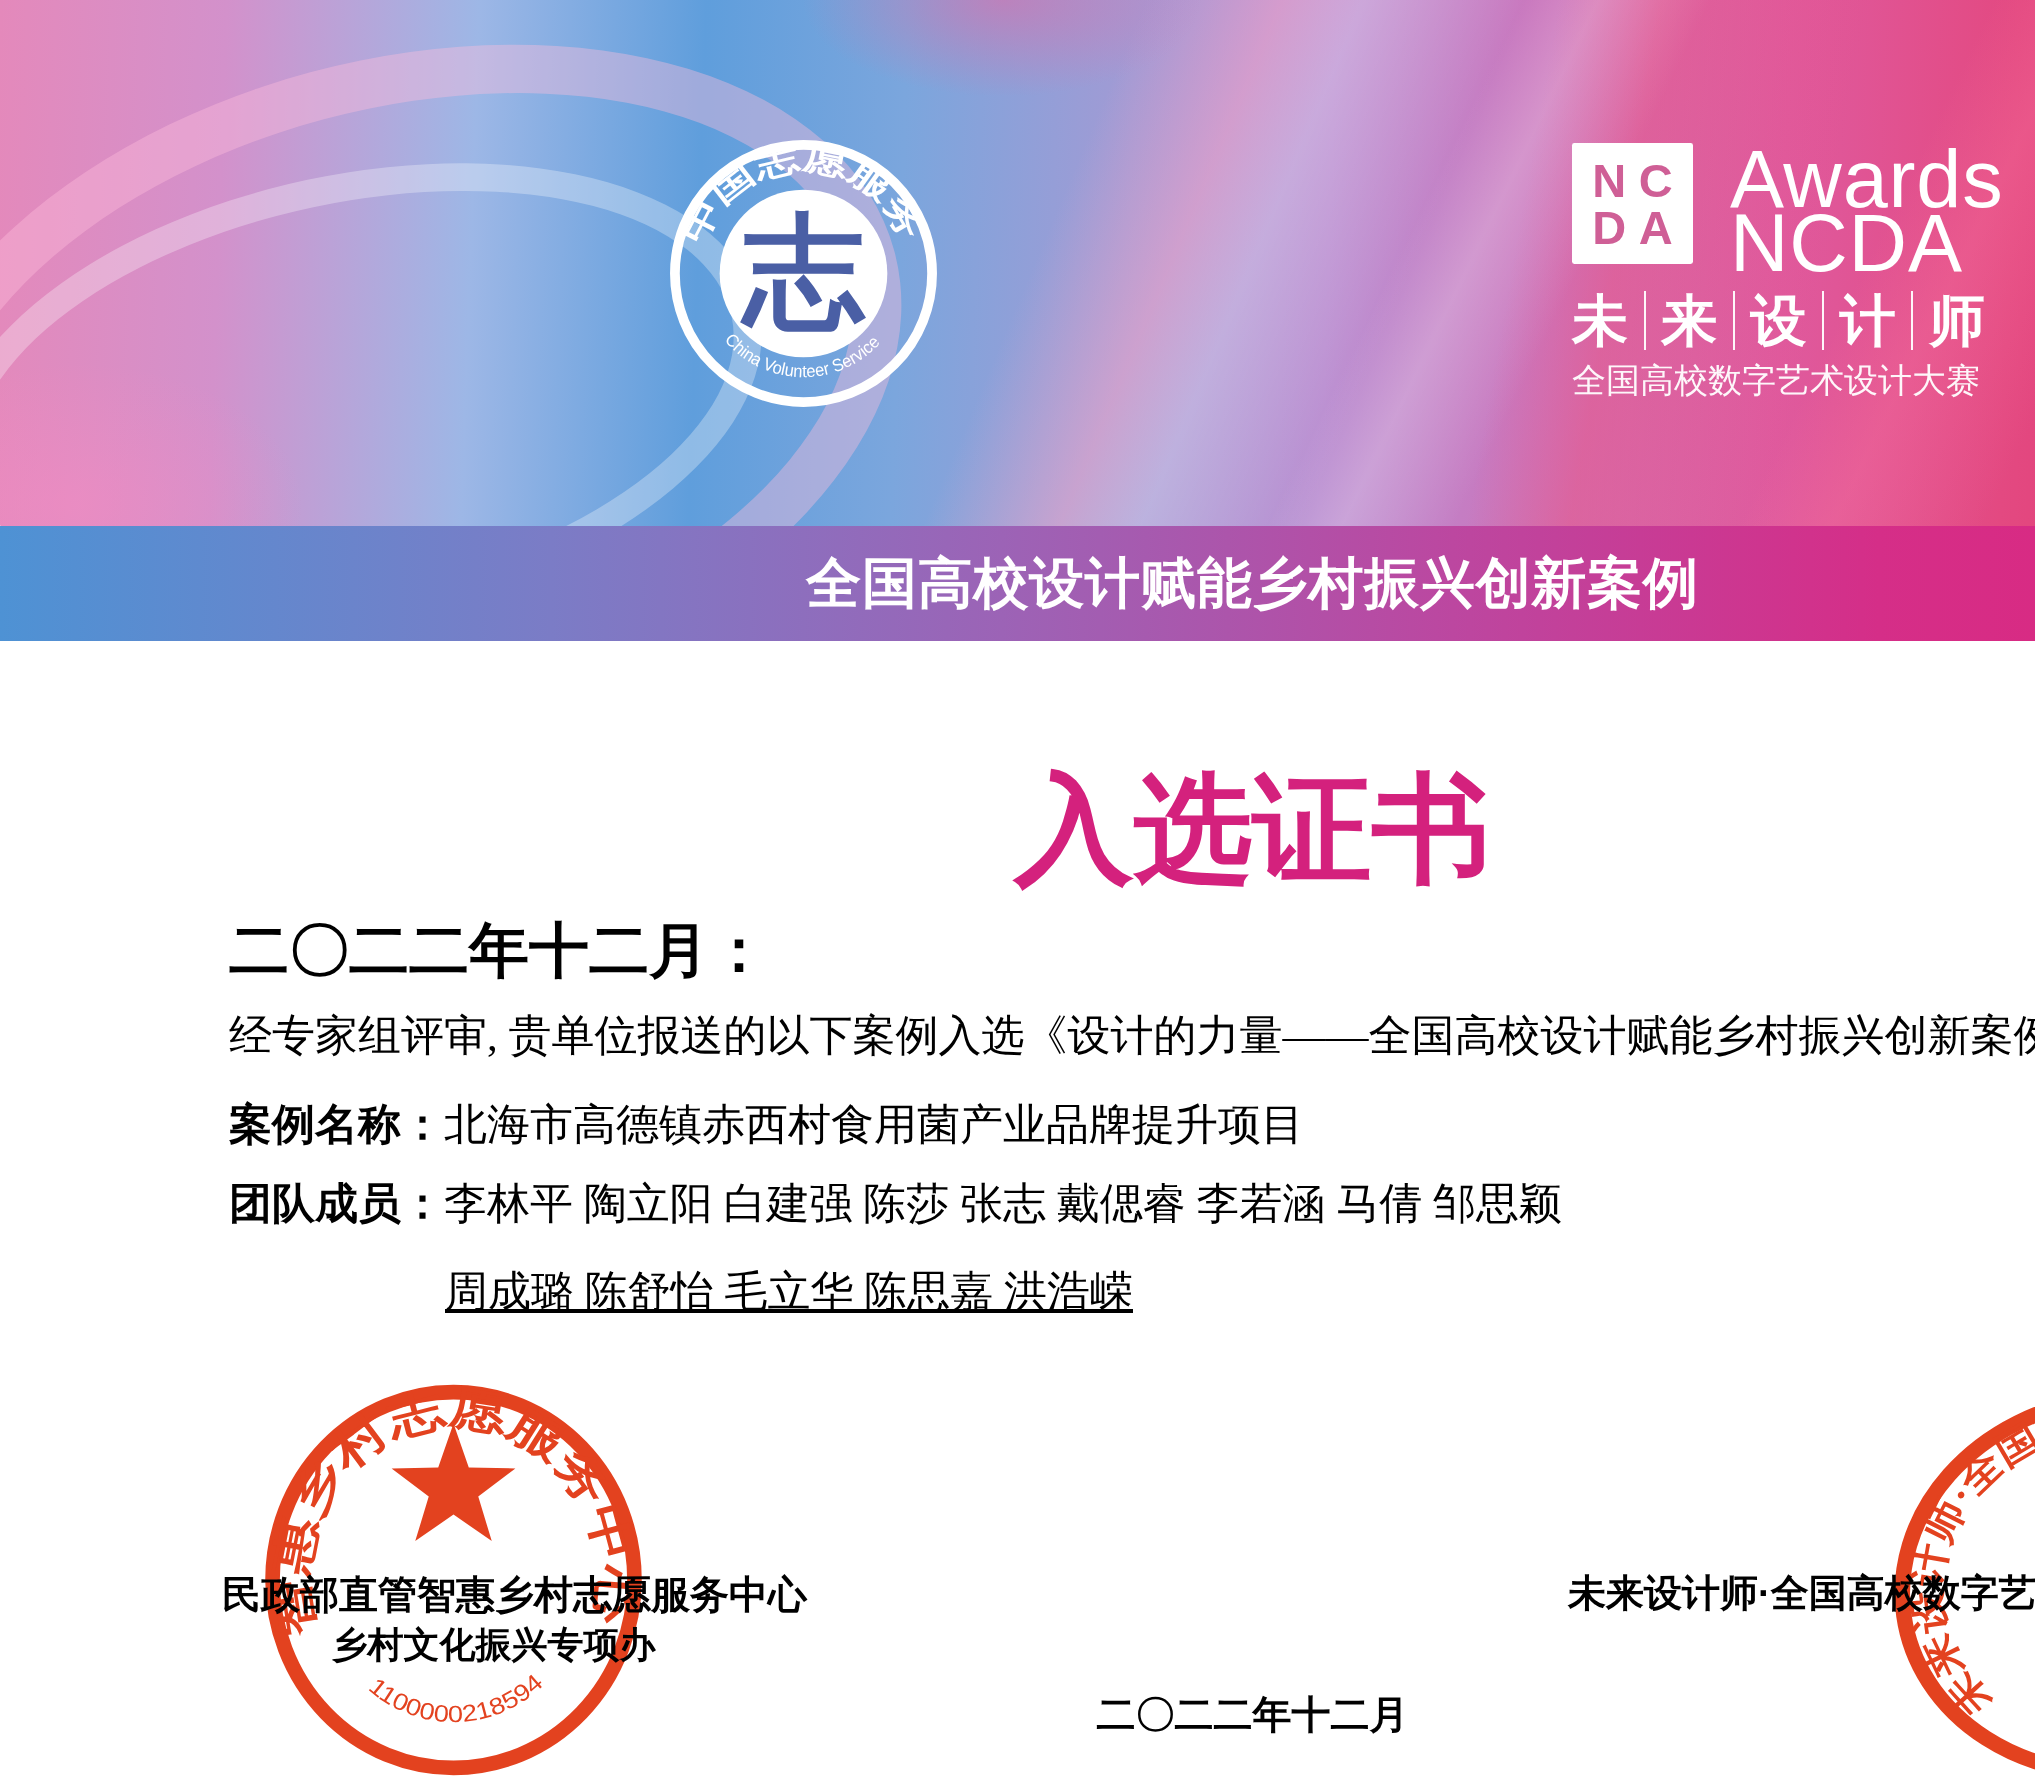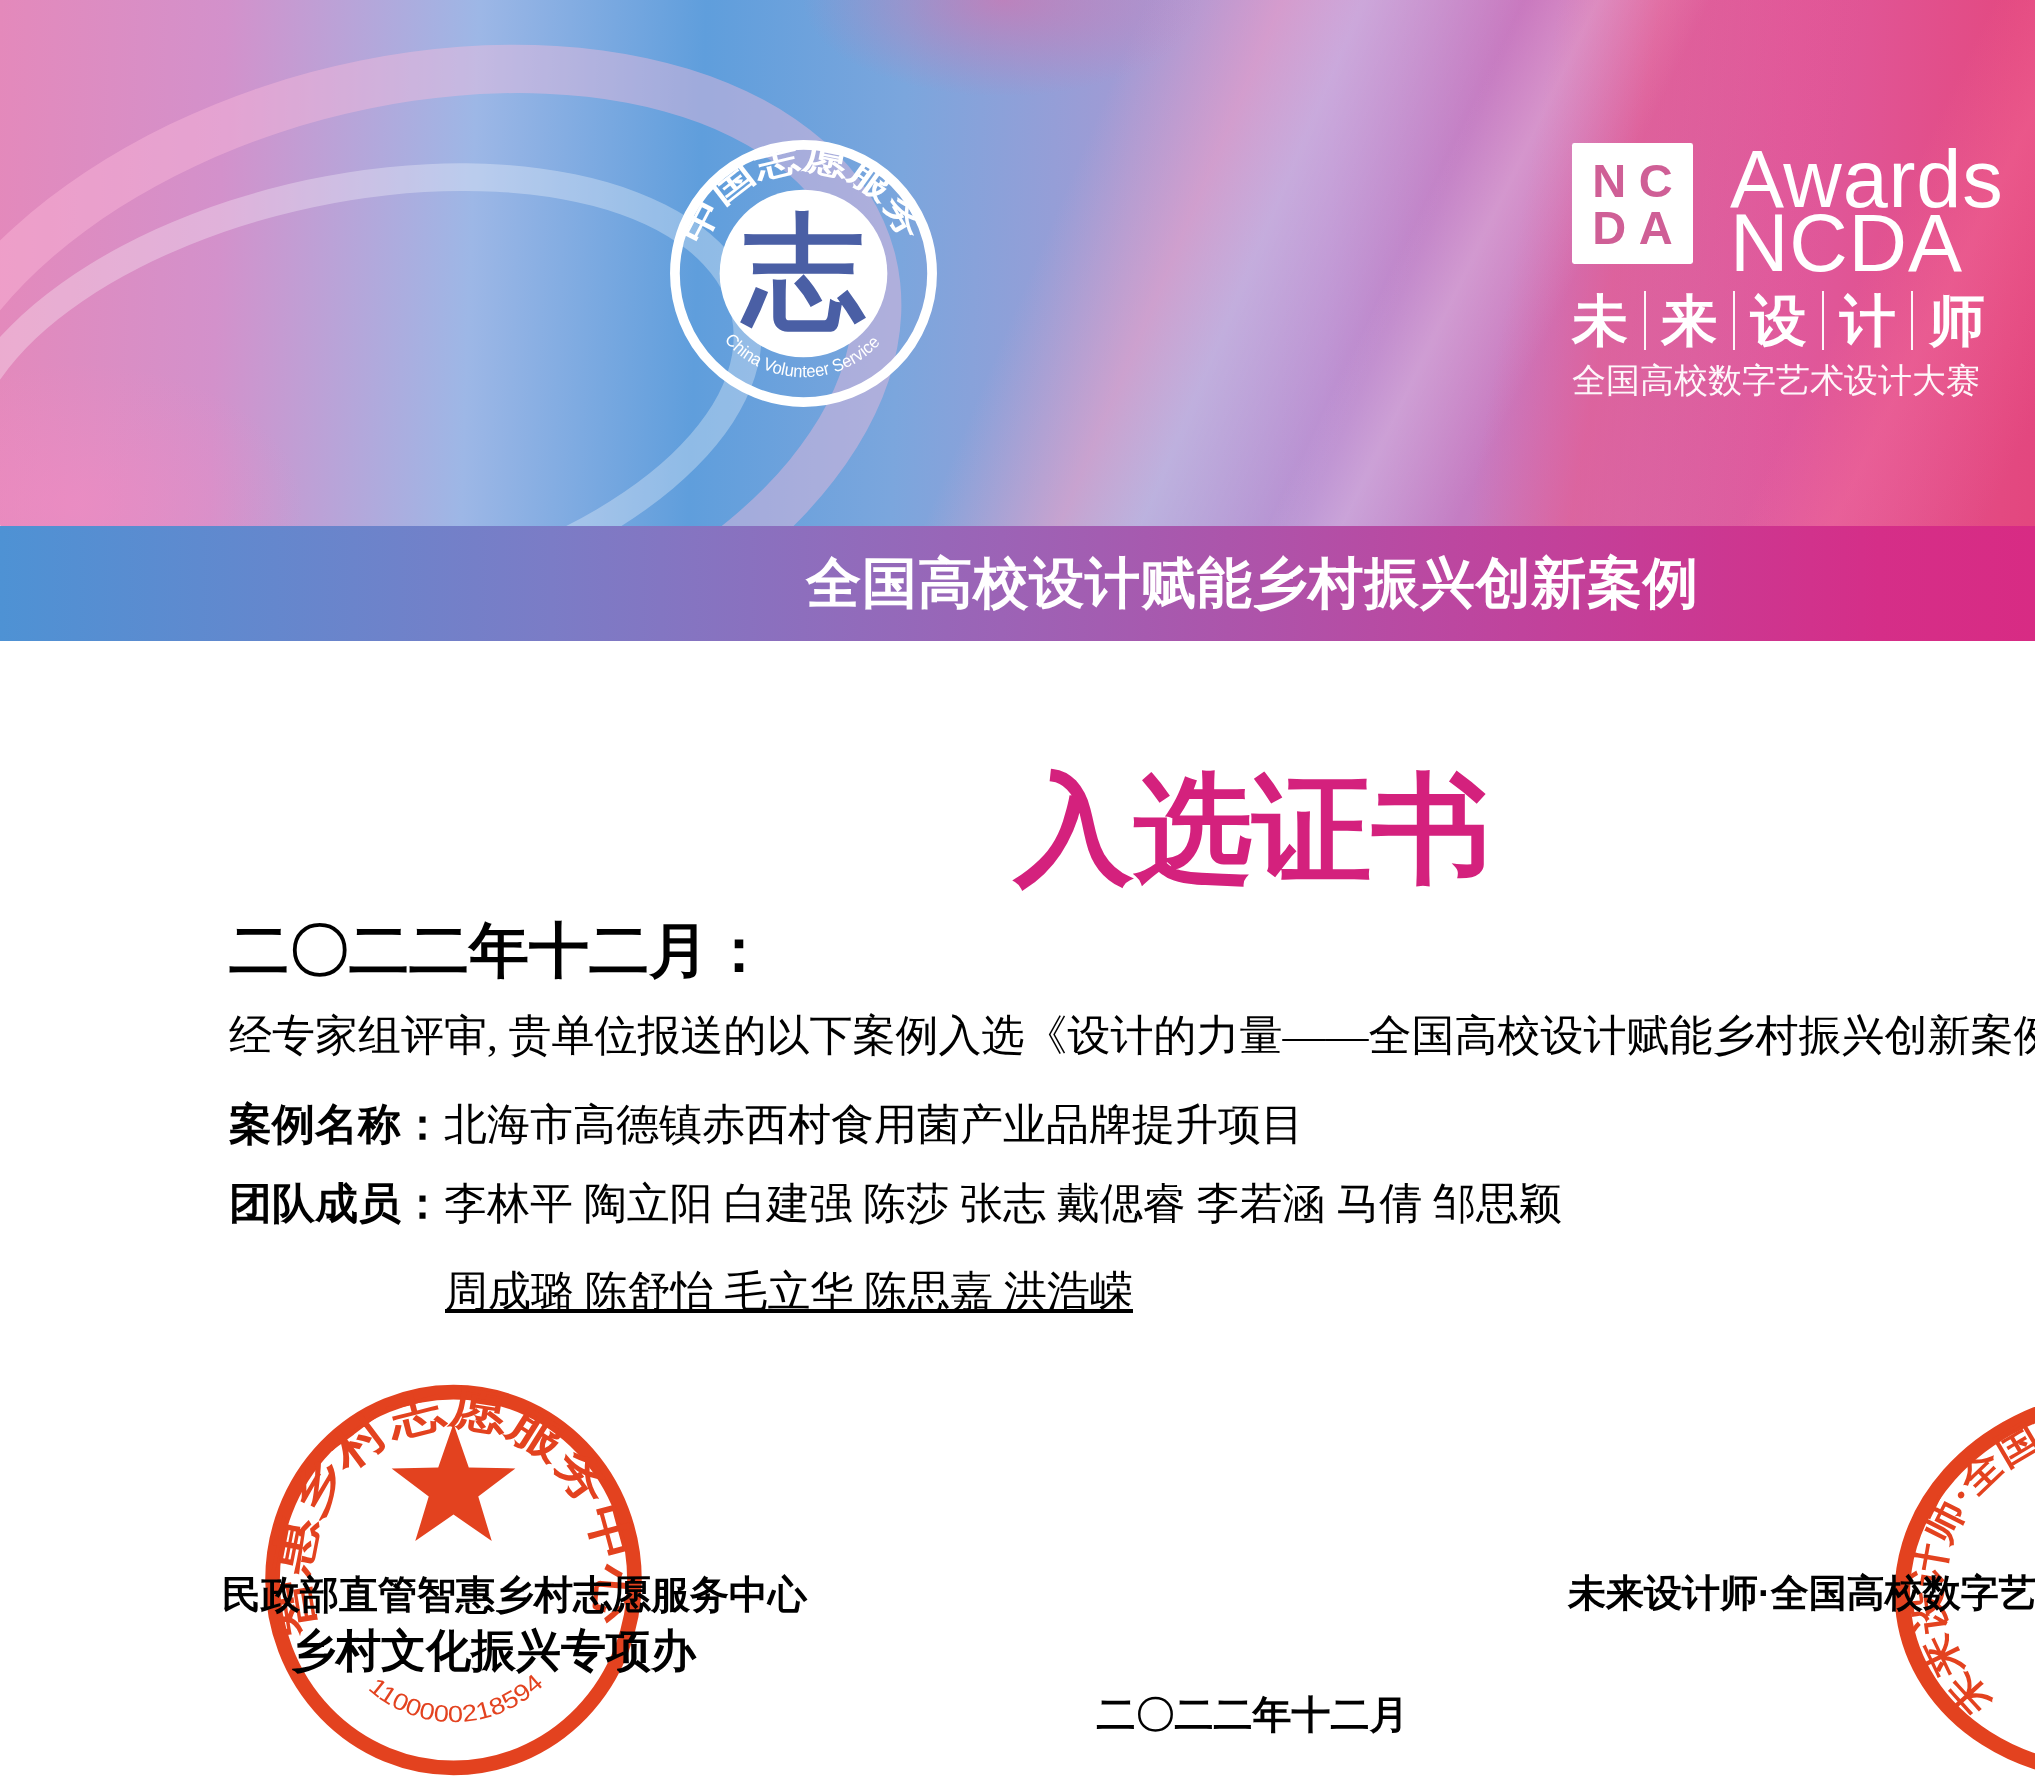--- a/index.html
+++ b/index.html
@@ -51,21 +51,21 @@
   .l-team{left:229px;top:1132px;}
   .l-team2{left:445px;top:1220px;text-decoration:underline;}
   .l-close{left:229px;top:1300px;}
   .lbl{font-weight:bold;}
   
   .stamp-left{position:absolute;left:264px;top:1383px;width:379px;height:394px;z-index:1;opacity:.96;}
   .stamp-right{position:absolute;left:1892px;top:1387px;width:459px;height:396px;z-index:1;transform:rotate(-8deg);opacity:.96;}
   .sig{position:absolute;z-index:2;color:#000;font-family:Liberation Sans, sans-serif;
        font-weight:bold;white-space:nowrap;}
   .sig-l1{left:222px;top:1568px;font-size:39px;}
-  .sig-l2{left:222px;top:1621px;width:543px;text-align:center;font-size:45px;}
+  .sig-l2{left:222px;top:1621px;width:543px;text-align:center;font-size:36px;}
   .sig-r{left:1568px;top:1568px;font-size:38px;}
   .date{position:absolute;left:0;top:1688px;width:100%;text-align:center;z-index:2;color:#000;
         font-family:"Liberation Sans","DejaVu Sans",sans-serif;font-weight:600;font-size:39px;}
   svg text{font-family:"Liberation Serif","DejaVu Serif",serif;}
   svg .num{font-family:"Liberation Sans","DejaVu Sans",sans-serif;}
 </style>
 </head>
 <body>
 
 <div class="page">

